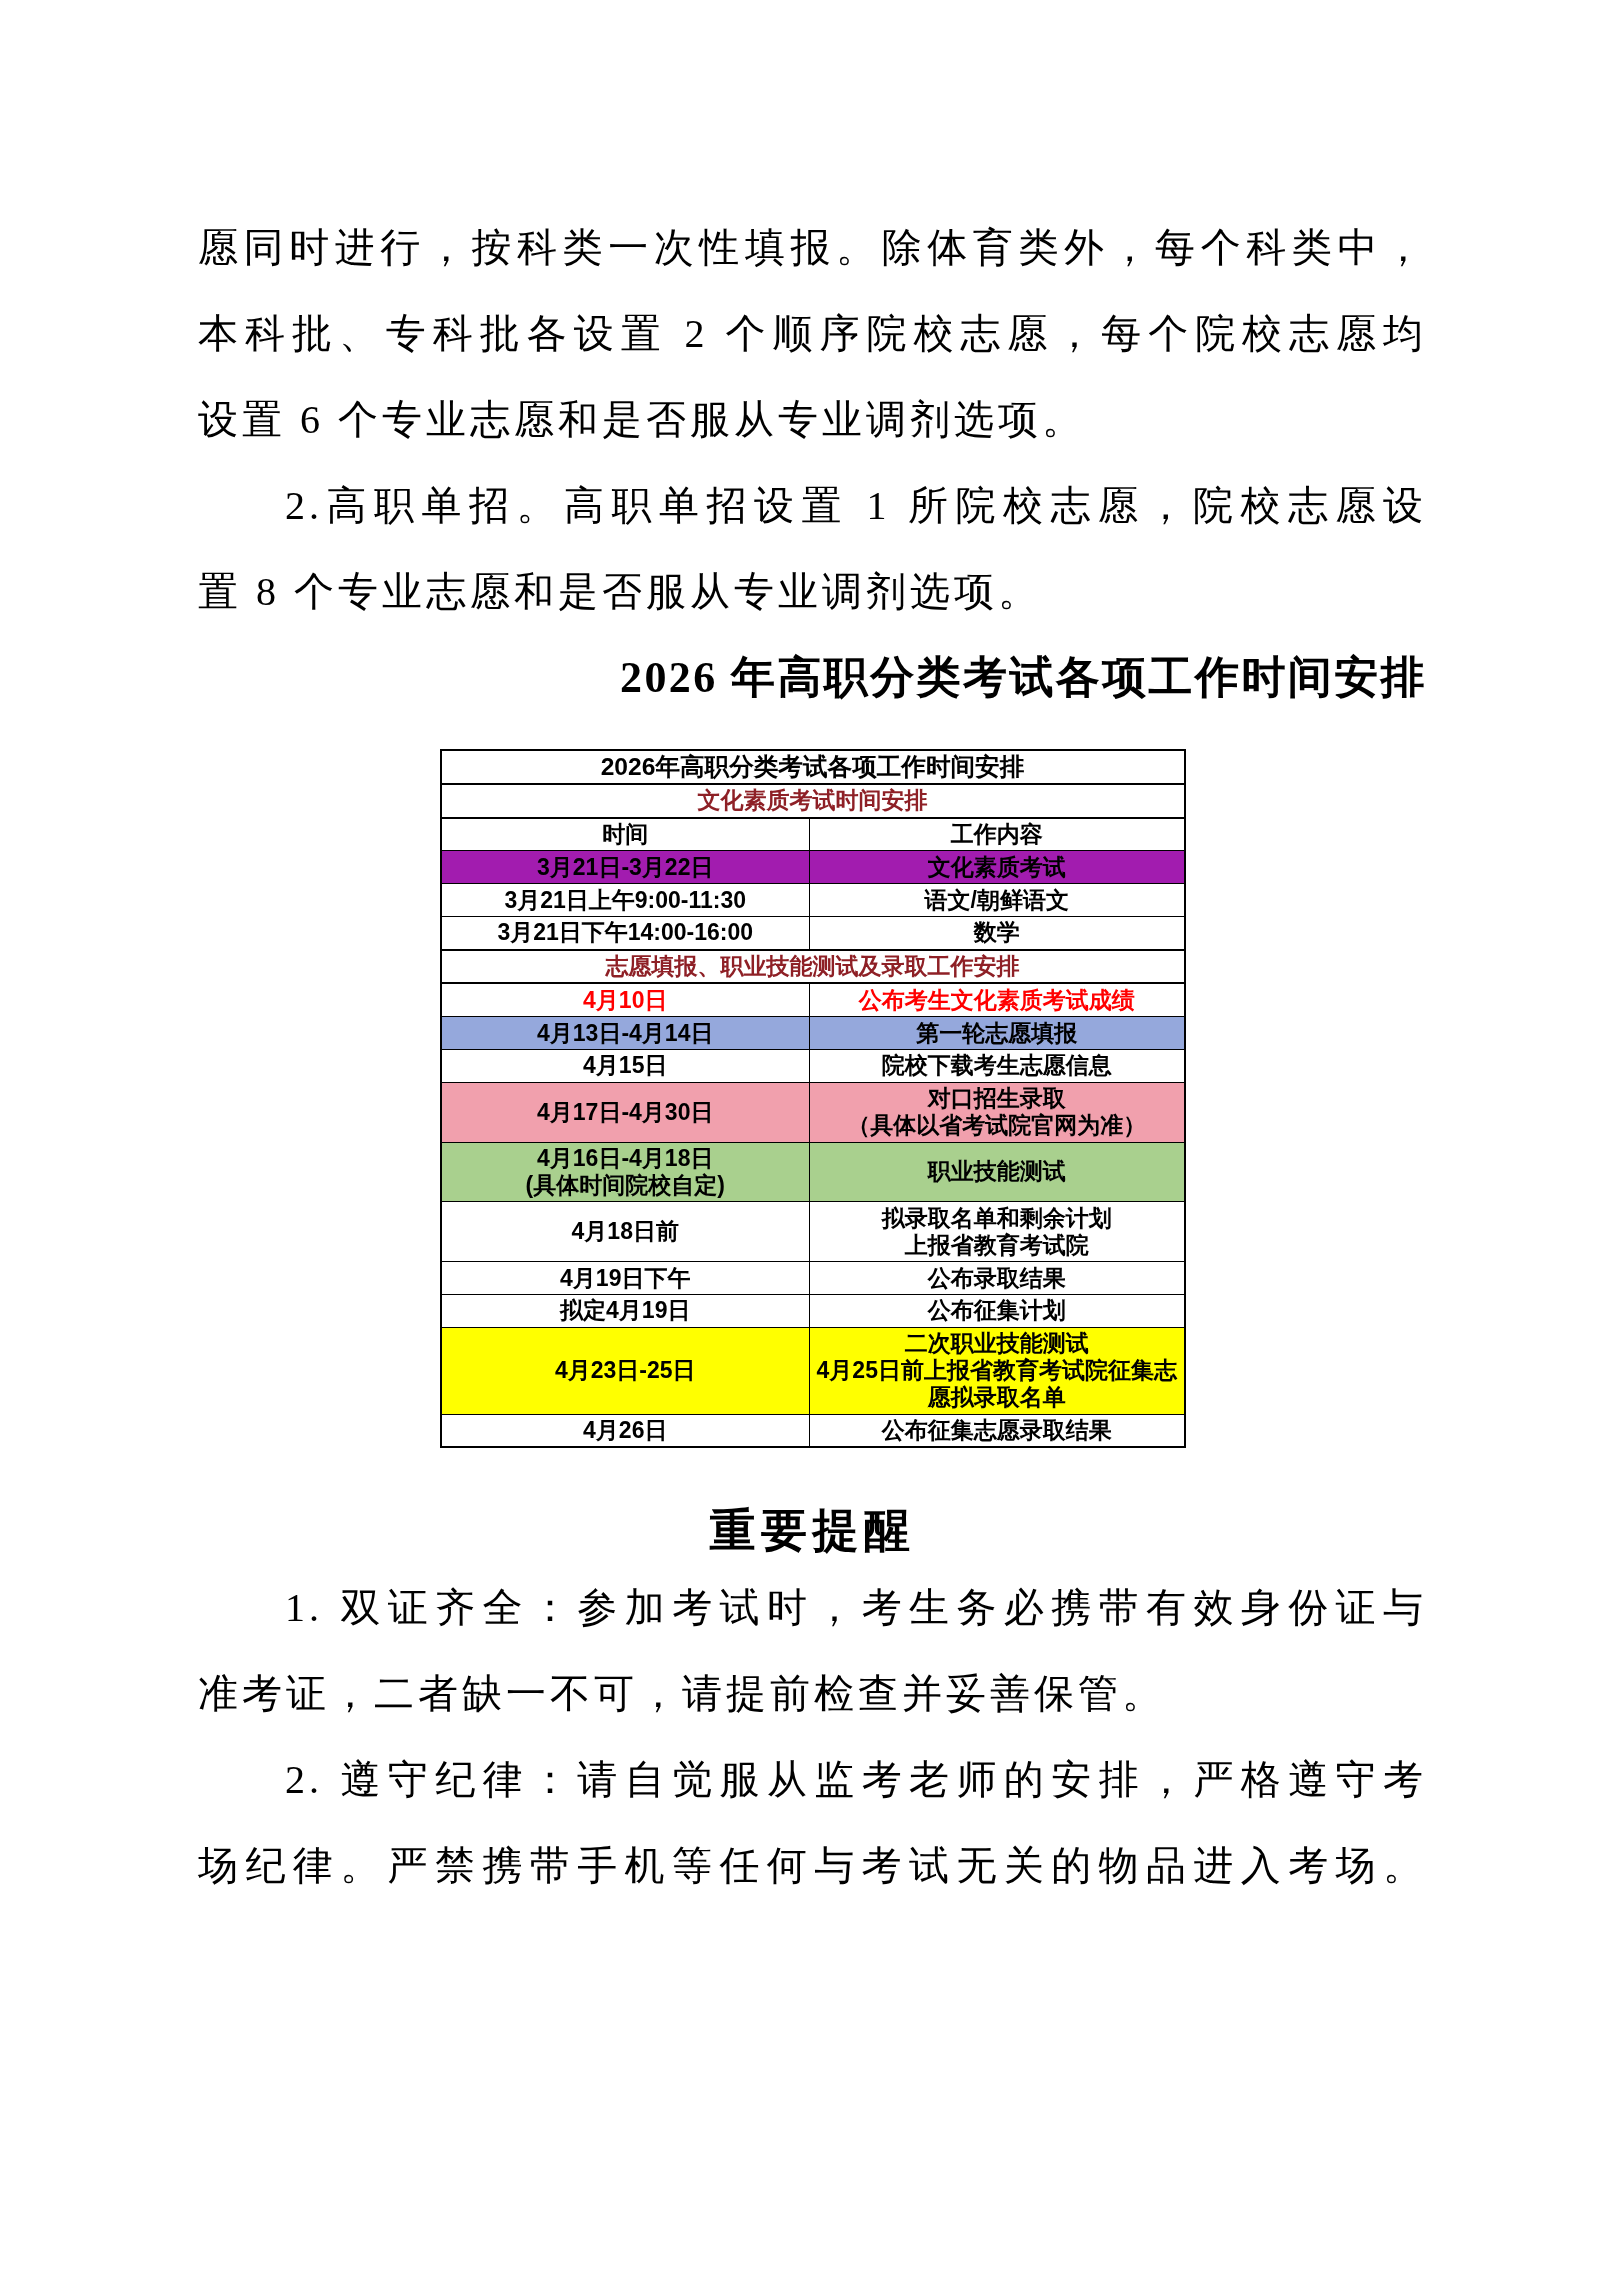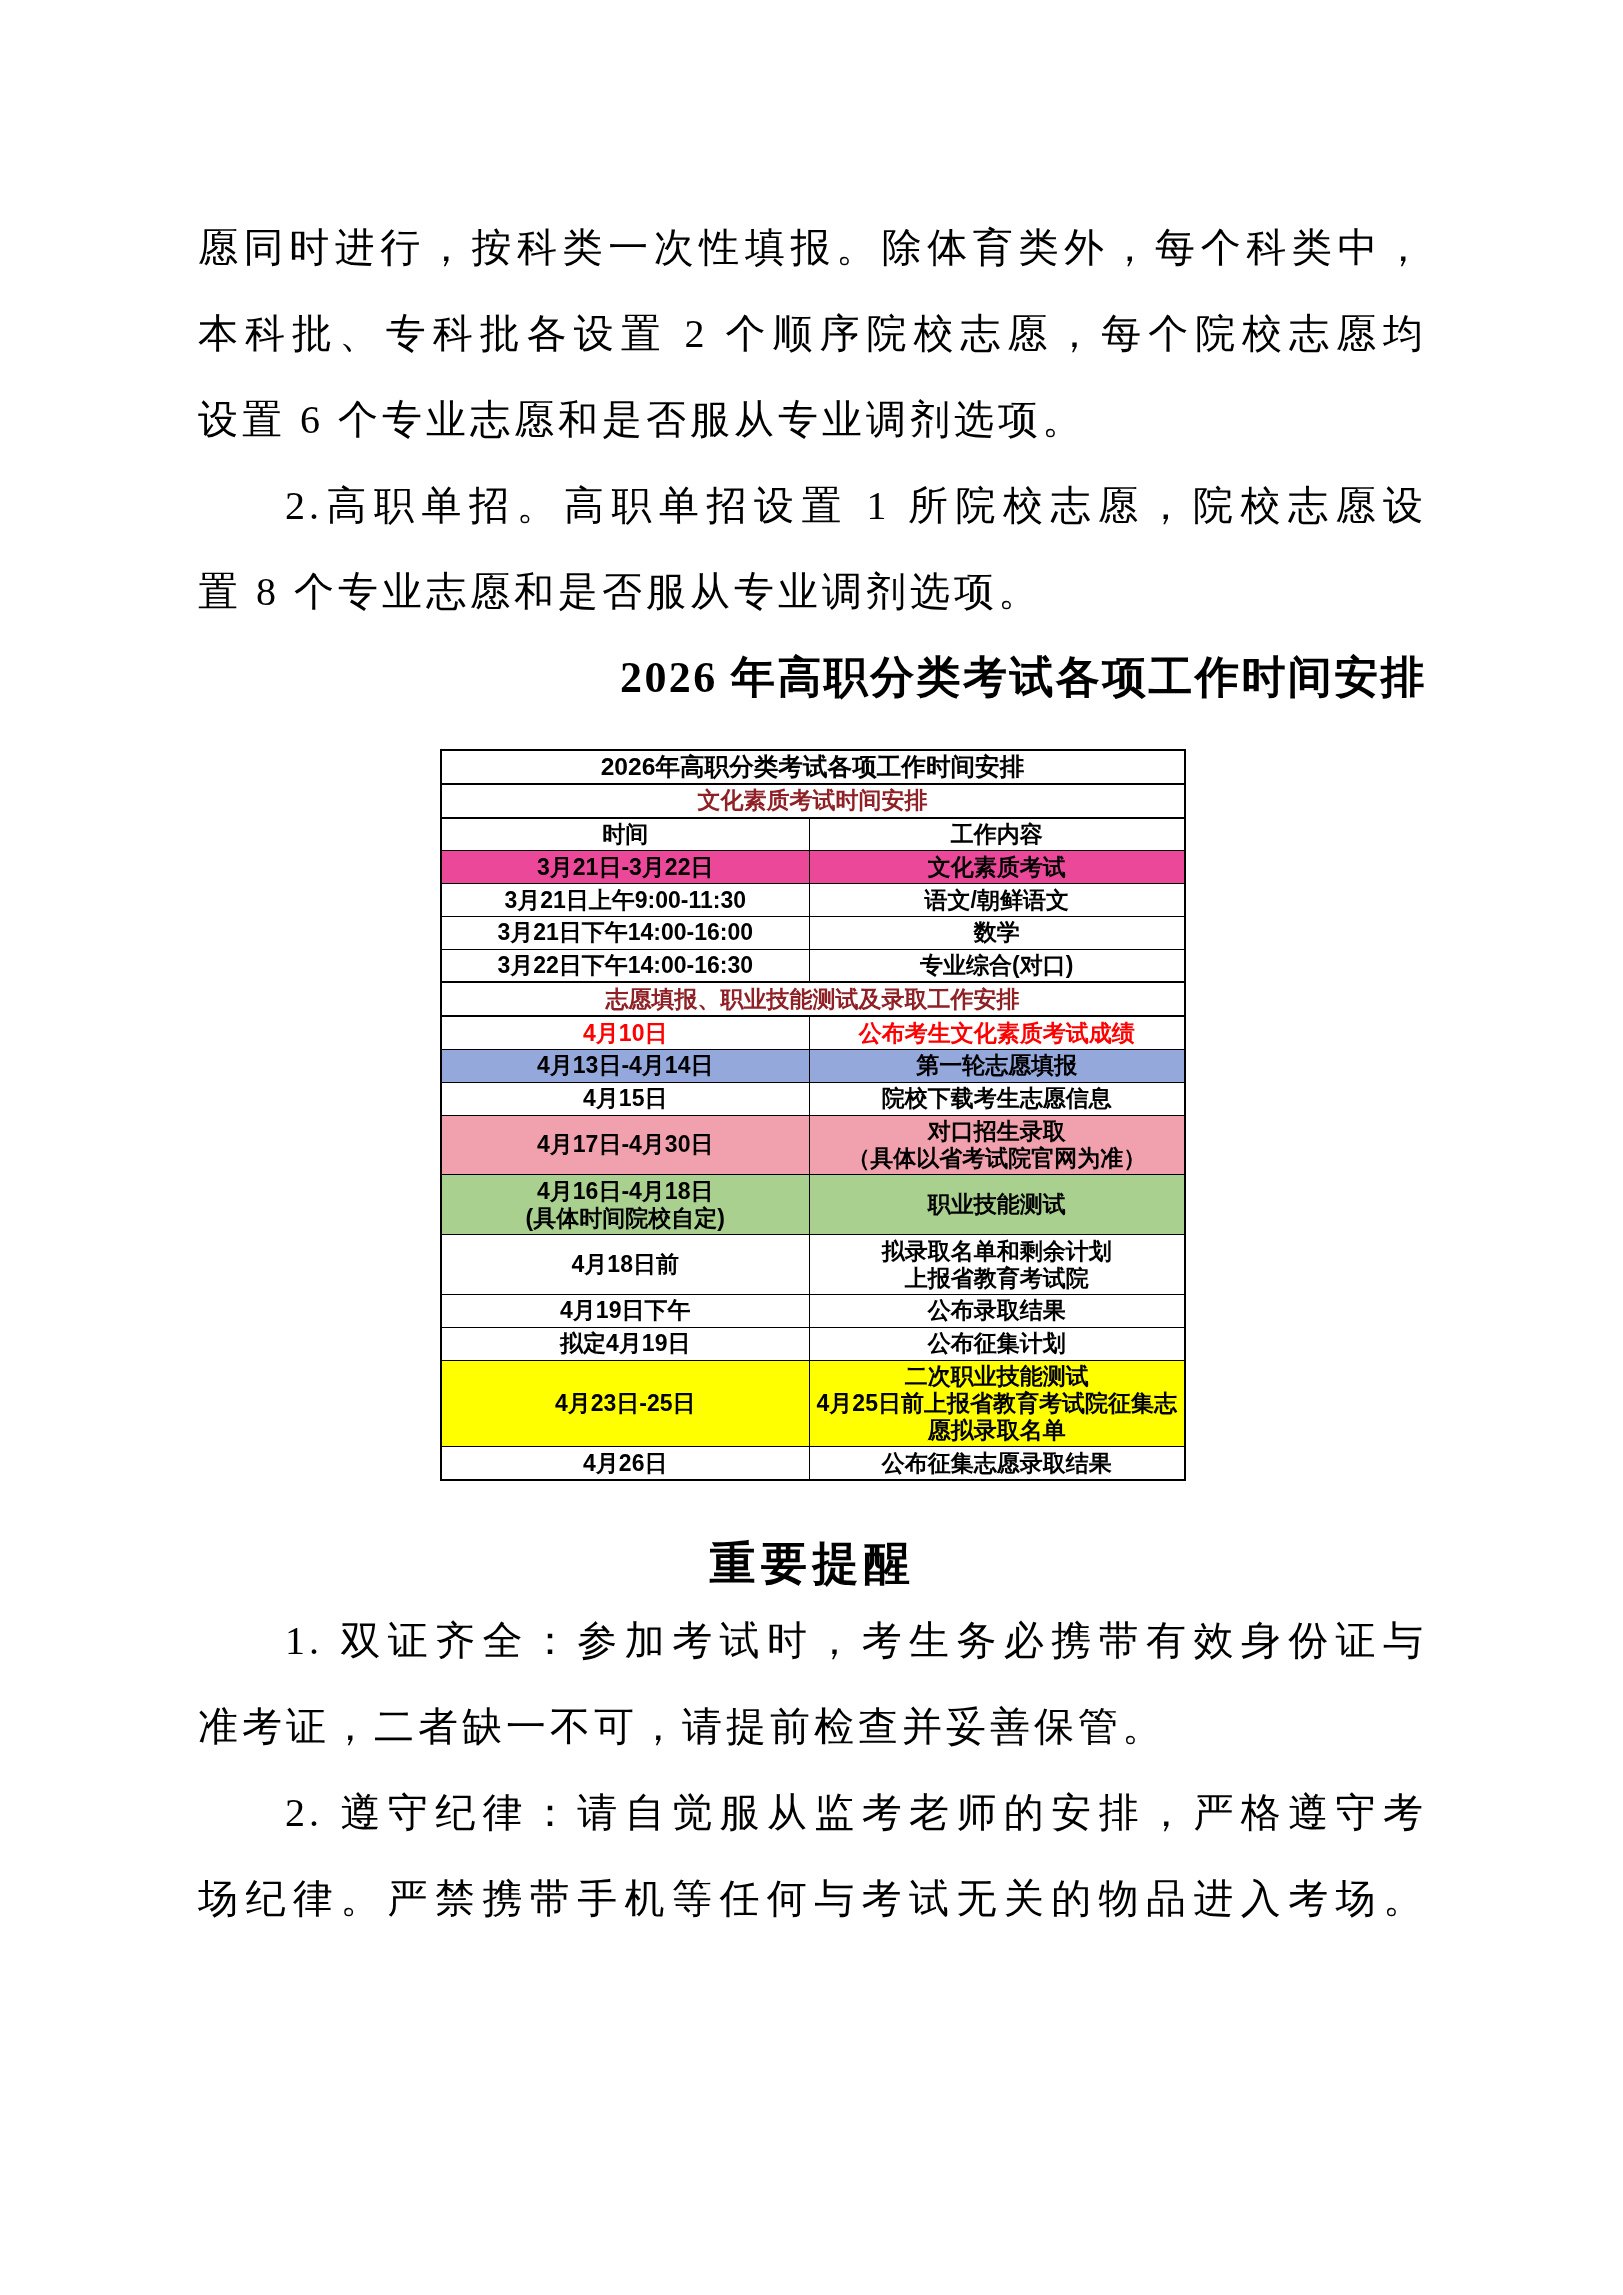--- a/index.html
+++ b/index.html
@@ -107,35 +107,31 @@
           <tr>
             <td colspan="2" class="title">2026年高职分类考试各项工作时间安排</td>
           </tr>
           <tr>
             <td colspan="2" class="section" style="color: rgb(142, 32, 38);">文化素质考试时间安排</td>
           </tr>
           <tr>
             <td>时间</td>
             <td>工作内容</td>
           </tr>
-          <tr style="background: #ec4899; margin-left: 32px;">
+          <tr style="background: #a21caf; margin-left: 32px;">
             <td>3月21日-3月22日</td>
             <td>文化素质考试</td>
           </tr>
           <tr>
             <td>3月21日上午9:00-11:30</td>
             <td>语文/朝鲜语文</td>
           </tr>
           <tr>
             <td>3月21日下午14:00-16:00</td>
             <td>数学</td>
-          </tr>
-          <tr>
-            <td>3月22日下午14:00-16:30</td>
-            <td>专业综合(对口)</td>
           </tr>
           <tr>
             <td colspan="2" class="section" style="color: rgb(142, 32, 38);">志愿填报、职业技能测试及录取工作安排</td>
           </tr>
           <tr>
             <td style="color: rgb(255, 0, 0);">4月10日</td>
             <td style="color: rgb(255, 0, 0);">公布考生文化素质考试成绩</td>
           </tr>
           <tr style="background: rgb(149, 168, 220);">
             <td>4月13日-4月14日</td>

